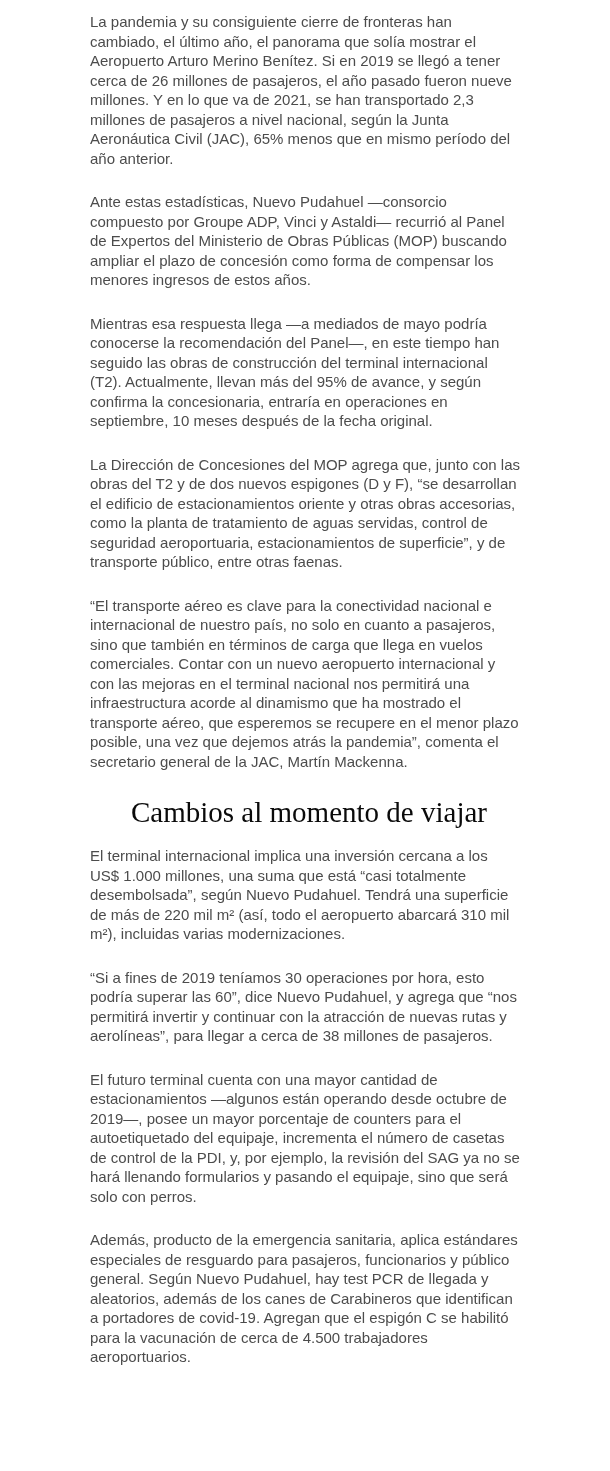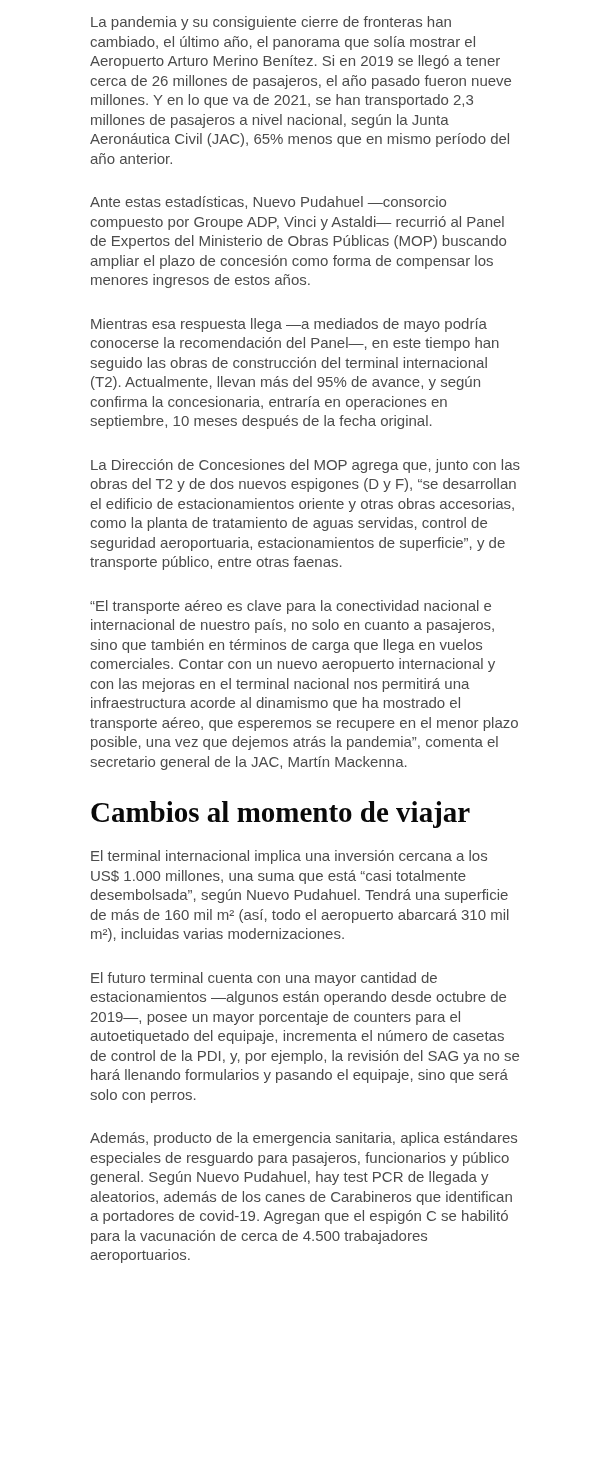--- a/index.html
+++ b/index.html
@@ -20,36 +20,38 @@
     line-height: 19.5px;
     color: #4c4c4c;
     -webkit-font-smoothing: antialiased;
   }
   .article-body p {
     margin: 0 0 24px 0;
     padding: 0;
   }
   .article-body h2 {
     font-family: "Liberation Serif", serif;
-    font-weight: 700;
+    font-weight: 400;
     font-size: 29px;
     line-height: 34px;
     color: #0a0a0a;
-    margin: 2px 0 17px 0;
+    margin: 2px 0 17px 8px;
     padding: 0;
+    text-align: center;
   }
 </style>
 </head>
 <body>
 
 <div class="article-body">
   <p>La pandemia y su consiguiente cierre de fronteras han cambiado, el último año, el panorama que solía mostrar el Aeropuerto Arturo Merino Benítez. Si en 2019 se llegó a tener cerca de 26 millones de pasajeros, el año pasado fueron nueve millones. Y en lo que va de 2021, se han transportado 2,3 millones de pasajeros a nivel nacional, según la Junta Aeronáutica Civil (JAC), 65% menos que en mismo período del año anterior.</p>
   <p>Ante estas estadísticas, Nuevo Pudahuel —consorcio compuesto por Groupe ADP, Vinci y Astaldi— recurrió al Panel de Expertos del Ministerio de Obras Públicas (MOP) buscando ampliar el plazo de concesión como forma de compensar los menores ingresos de estos años.</p>
   <p>Mientras esa respuesta llega —a mediados de mayo podría conocerse la recomendación del Panel—, en este tiempo han seguido las obras de construcción del terminal internacional (T2). Actualmente, llevan más del 95% de avance, y según confirma la concesionaria, entraría en operaciones en septiembre, 10 meses después de la fecha original.</p>
   <p>La Dirección de Concesiones del MOP agrega que, junto con las obras del T2 y de dos nuevos espigones (D y F), “se desarrollan el edificio de estacionamientos oriente y otras obras accesorias, como la planta de tratamiento de aguas servidas, control de seguridad aeroportuaria, estacionamientos de superficie”, y de transporte público, entre otras faenas.</p>
   <p>“El transporte aéreo es clave para la conectividad nacional e internacional de nuestro país, no solo en cuanto a pasajeros, sino que también en términos de carga que llega en vuelos comerciales. Contar con un nuevo aeropuerto internacional y con las mejoras en el terminal nacional nos permitirá una infraestructura acorde al dinamismo que ha mostrado el transporte aéreo, que esperemos se recupere en el menor plazo posible, una vez que dejemos atrás la pandemia”, comenta el secretario general de la JAC, Martín Mackenna.</p>
 
   <h2>Cambios al momento de viajar</h2>
 
-  <p>El terminal internacional implica una inversión cercana a los US$ 1.000 millones, una suma que está “casi totalmente desembolsada”, según Nuevo Pudahuel. Tendrá una superficie de más de 160 mil m² (así, todo el aeropuerto abarcará 310 mil m²), incluidas varias modernizaciones.</p>
+  <p>El terminal internacional implica una inversión cercana a los US$ 1.000 millones, una suma que está “casi totalmente desembolsada”, según Nuevo Pudahuel. Tendrá una superficie de más de 220 mil m² (así, todo el aeropuerto abarcará 310 mil m²), incluidas varias modernizaciones.</p>
+  <p>“Si a fines de 2019 teníamos 30 operaciones por hora, esto podría superar las 60”, dice Nuevo Pudahuel, y agrega que “nos permitirá invertir y continuar con la atracción de nuevas rutas y aerolíneas”, para llegar a cerca de 38 millones de pasajeros.</p>
   <p>El futuro terminal cuenta con una mayor cantidad de estacionamientos —algunos están operando desde octubre de 2019—, posee un mayor porcentaje de counters para el autoetiquetado del equipaje, incrementa el número de casetas de control de la PDI, y, por ejemplo, la revisión del SAG ya no se hará llenando formularios y pasando el equipaje, sino que será solo con perros.</p>
   <p>Además, producto de la emergencia sanitaria, aplica estándares especiales de resguardo para pasajeros, funcionarios y público general. Según Nuevo Pudahuel, hay test PCR de llegada y aleatorios, además de los canes de Carabineros que identifican a portadores de covid-19. Agregan que el espigón C se habilitó para la vacunación de cerca de 4.500 trabajadores aeroportuarios.</p>
 </div>
 
 </body></html>

